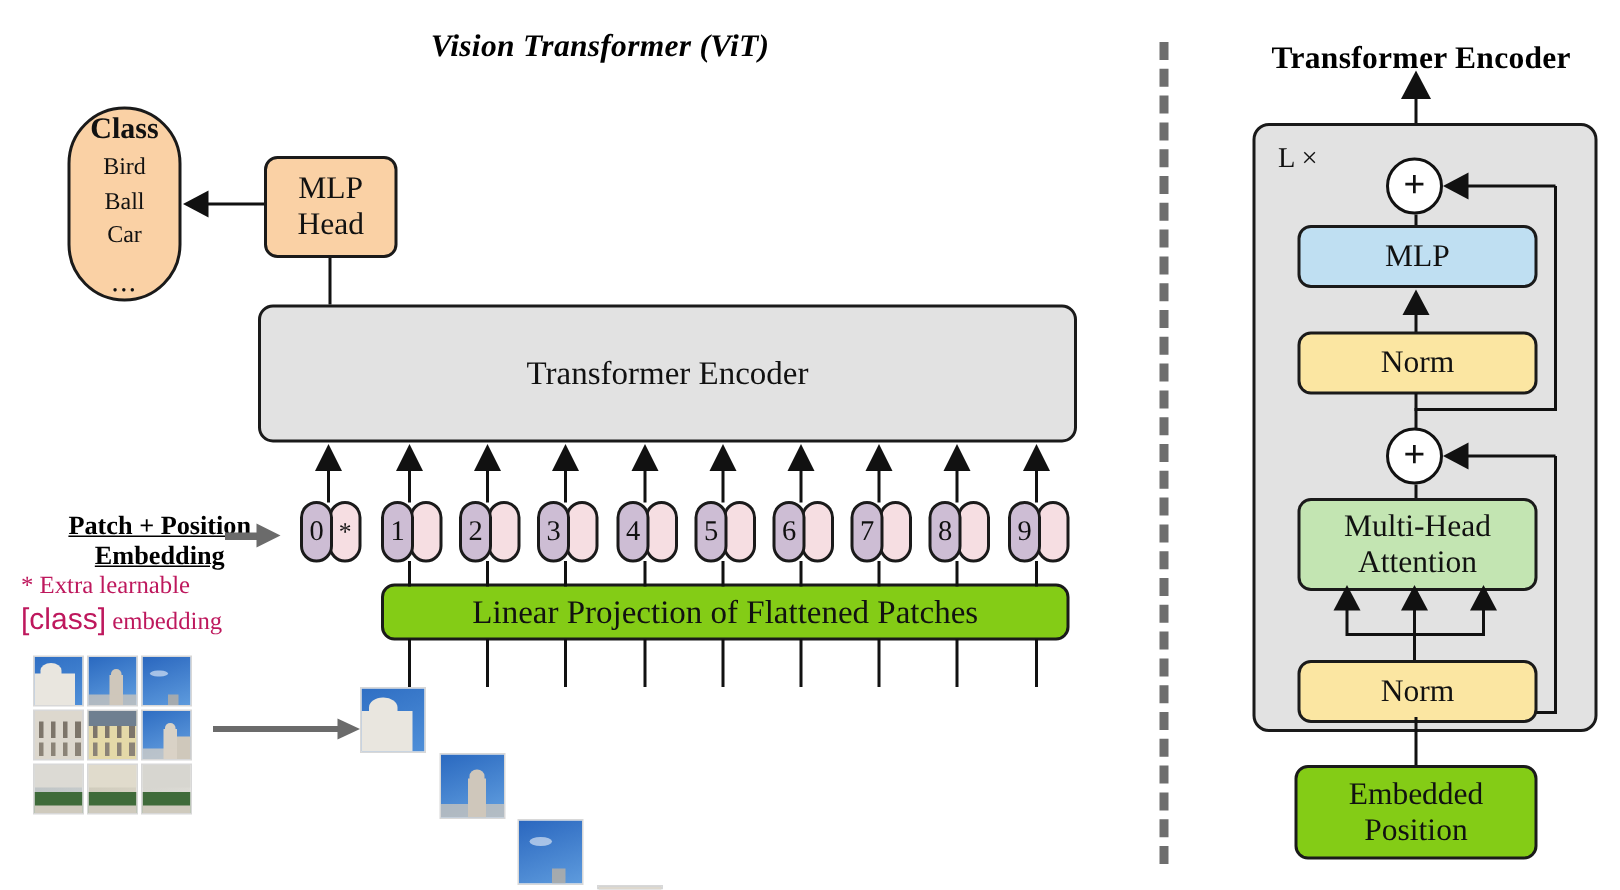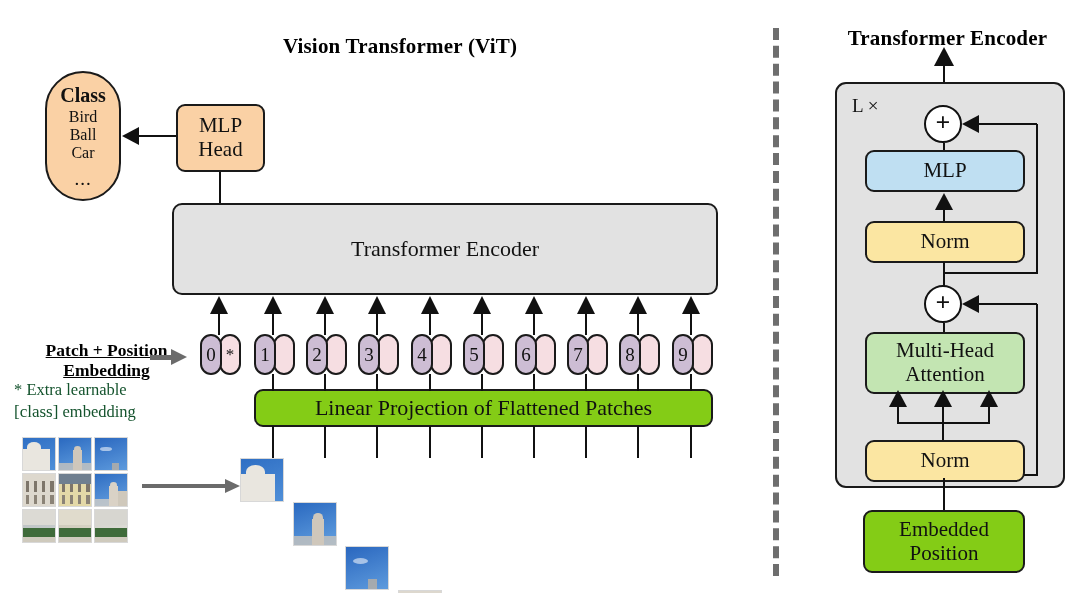--- a/index.html
+++ b/index.html
@@ -45,20 +45,21 @@
   .node-blue   { background: #bfdff2; }
   .node-yellow { background: #fbe6a2; }
   .node-green  { background: #c3e5b2; }
 
   
   #class-box {
     border-radius: 40px;
     flex-direction: column;
     font-size: 19px;
     padding-top: 2px;
+    justify-content: space-between;
   }
   #class-box .cls-title { font-weight: bold; font-size: 20px; margin-bottom: 1px; }
   #class-box .cls-item  { font-size: 16px; }
   #class-box .cls-dots  { font-size: 19px; letter-spacing: 1px; margin-top: 7px; }
 
   #mlp-head-box {
     border-radius: 9px;
     flex-direction: column;
     font-size: 21px;
   }
@@ -97,24 +98,24 @@
     font-weight: bold;
     font-size: 17.5px;
     text-align: center;
     line-height: 1.15;
     color: #000;
     white-space: nowrap;
   }
   .lbl-note {
     font-size: 16.5px;
     line-height: 1.25;
-    color: #14532d;
+    color: #be185d;
     white-space: nowrap;
   }
-  .mono { font-family: Liberation Serif, serif; font-size: 17px; }
+  .mono { font-family: Liberation Sans, sans-serif; font-size: 20px; }
 
   
   .vline { background: #111; width: 2.4px; }
   .hline { background: #111; height: 2.4px; }
 
   
   #divider {
     width: 0;
     border-left: 6px dashed #6e6e6e;
   }
@@ -165,21 +166,21 @@
     overflow: hidden;
     background: #2d6ec0;
   }
   .tile i { position: absolute; display: block; }
 </style>
 </head>
 <body>
 
 <div id="root">
 
-  <div class="abs title" style="left:190px; top:34px; width:420px;">Vision Transformer (ViT)</div>
+  <div class="abs title" style="left:190px; top:18px; width:420px;font-style:italic;">Vision Transformer (ViT)</div>
 
   <div class="abs node node-orange" id="class-box" style="left:45px; top:71px; width:76px; height:130px;">
     <span class="cls-title">Class</span>
     <span class="cls-item">Bird</span>
     <span class="cls-item">Ball</span>
     <span class="cls-item">Car</span>
     <span class="cls-dots">...</span>
   </div>
 
   <div class="abs hline" style="left:138px; top:135px; width:38px;"></div>

